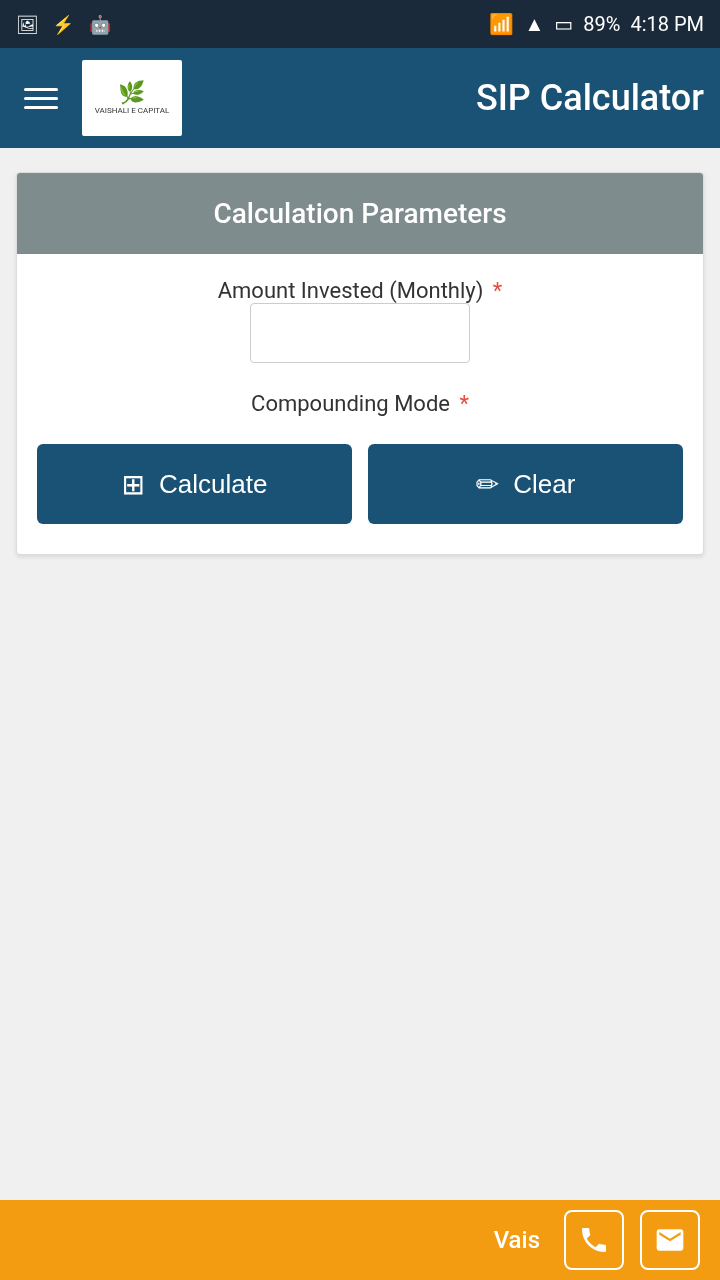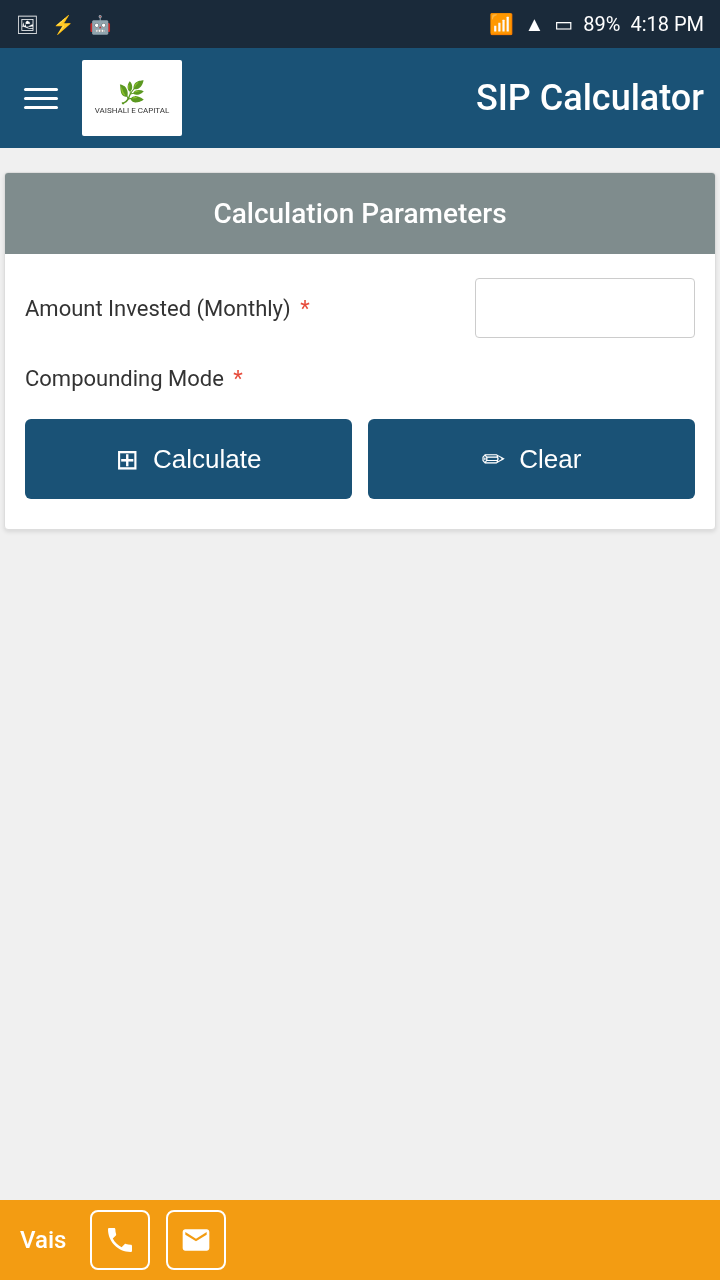--- a/index.html
+++ b/index.html
@@ -88,21 +88,21 @@
     .header-title {
       color: white;
       font-size: 36px;
       font-weight: 500;
       margin-left: auto;
     }
 
     
     .main {
       flex: 1;
-      padding: 24px 4px;
+      padding: 24px 16px;
       background: #f0f0f0;
     }
 
     
     .card {
       background: white;
       border-radius: 4px;
       overflow: hidden;
       border: 1px solid #ddd;
       box-shadow: 0 2px 4px rgba(0,0,0,0.1);
@@ -120,20 +120,21 @@
     .card-body {
       padding: 24px 20px 30px;
     }
 
     
     .form-row {
       display: flex;
       align-items: center;
       justify-content: space-between;
       margin-bottom: 28px;
+      flex-direction: column;
     }
     .form-label {
       font-size: 22px;
       color: #333;
       flex: 1;
     }
     .required-star {
       color: #e74c3c;
       font-size: 22px;
       margin-left: 4px;
@@ -199,20 +200,21 @@
     .btn-icon {
       font-size: 28px;
     }
 
     
     .footer {
       background: #f39c12;
       height: 80px;
       display: flex;
       align-items: center;
+      justify-content: flex-end;
       padding: 0 20px;
       gap: 16px;
     }
     .footer-text {
       color: white;
       font-size: 24px;
       font-weight: 500;
       margin-right: 8px;
     }
     .footer-btn {

